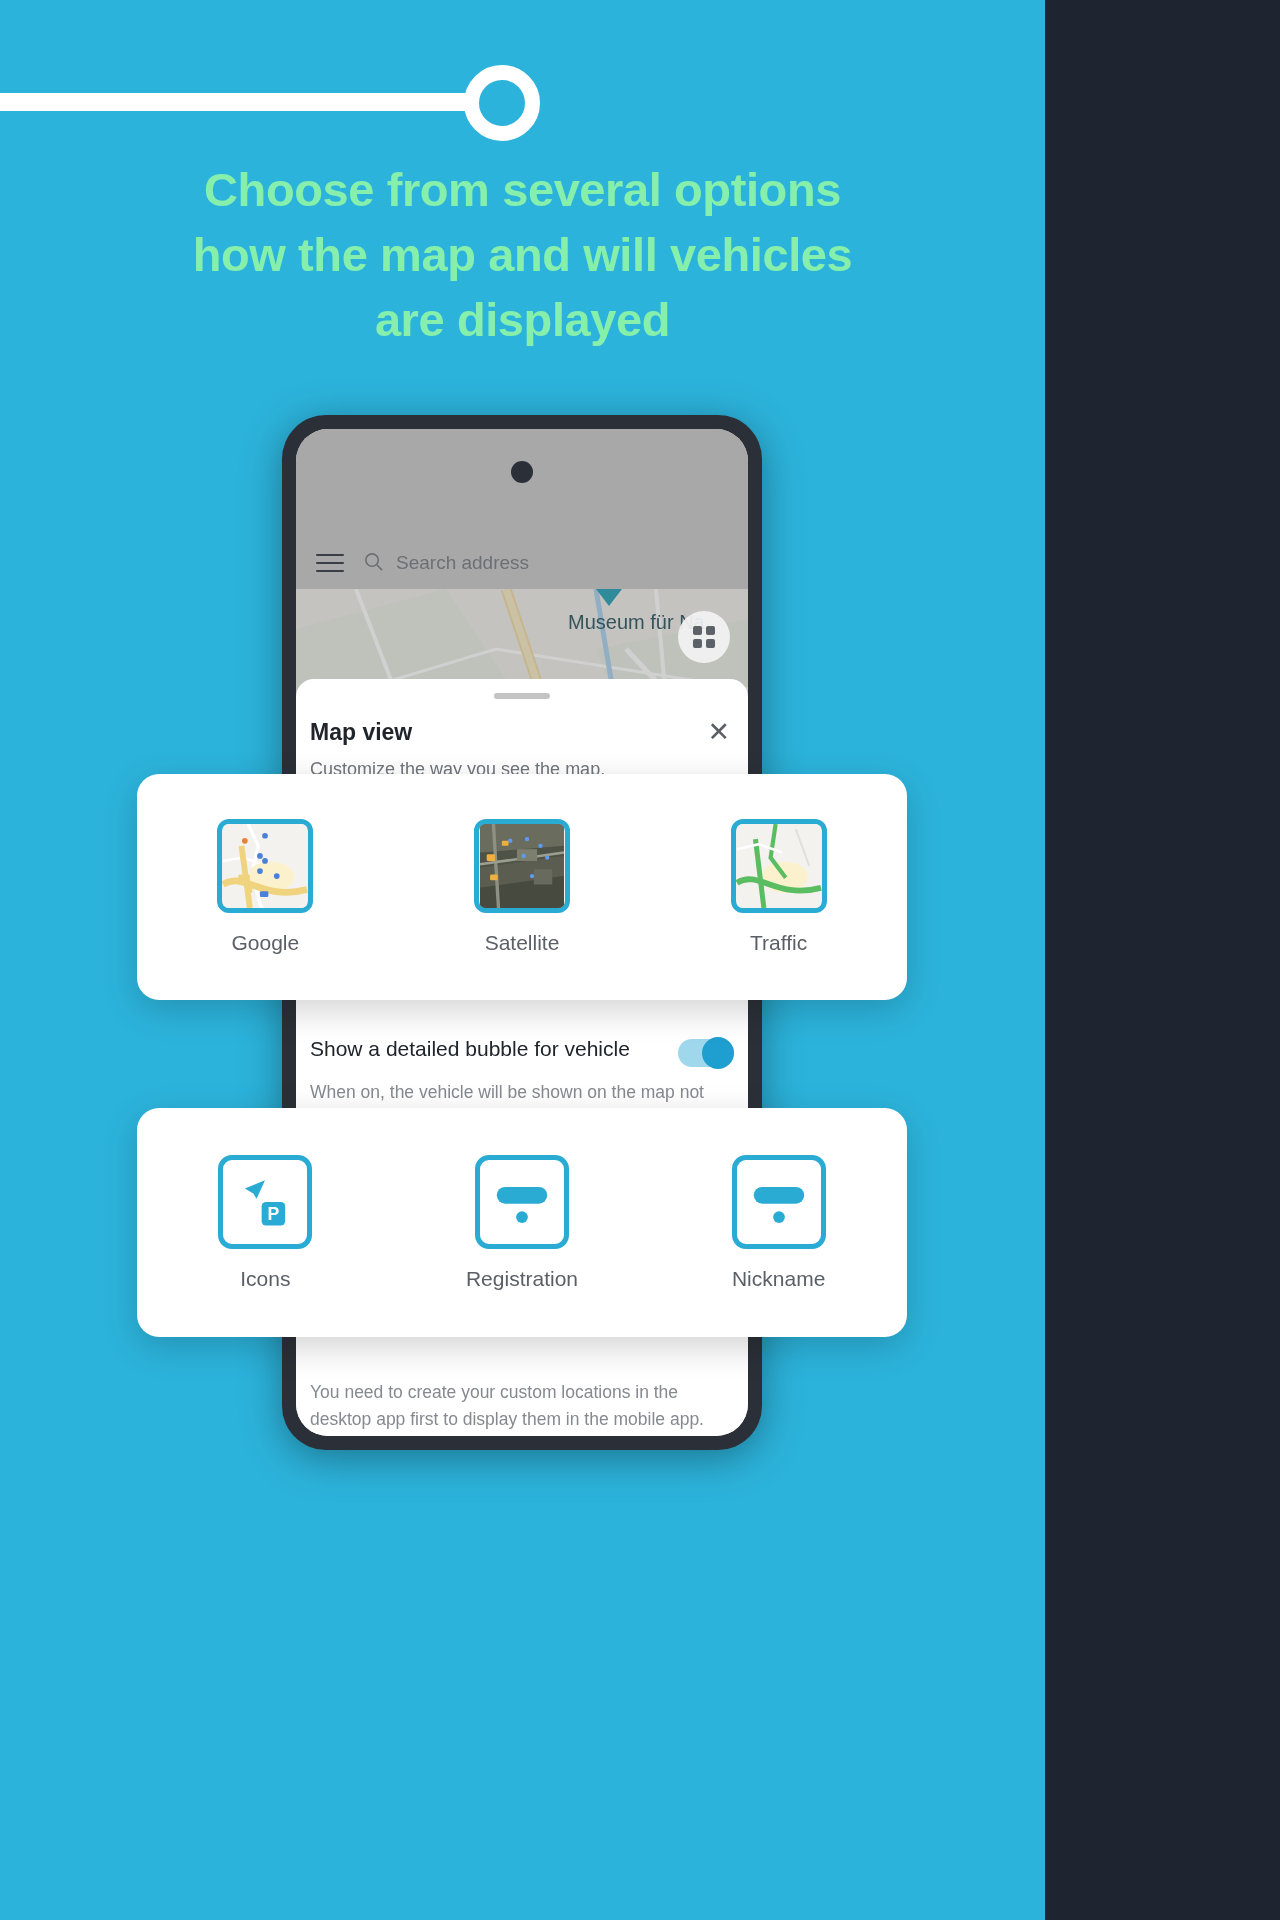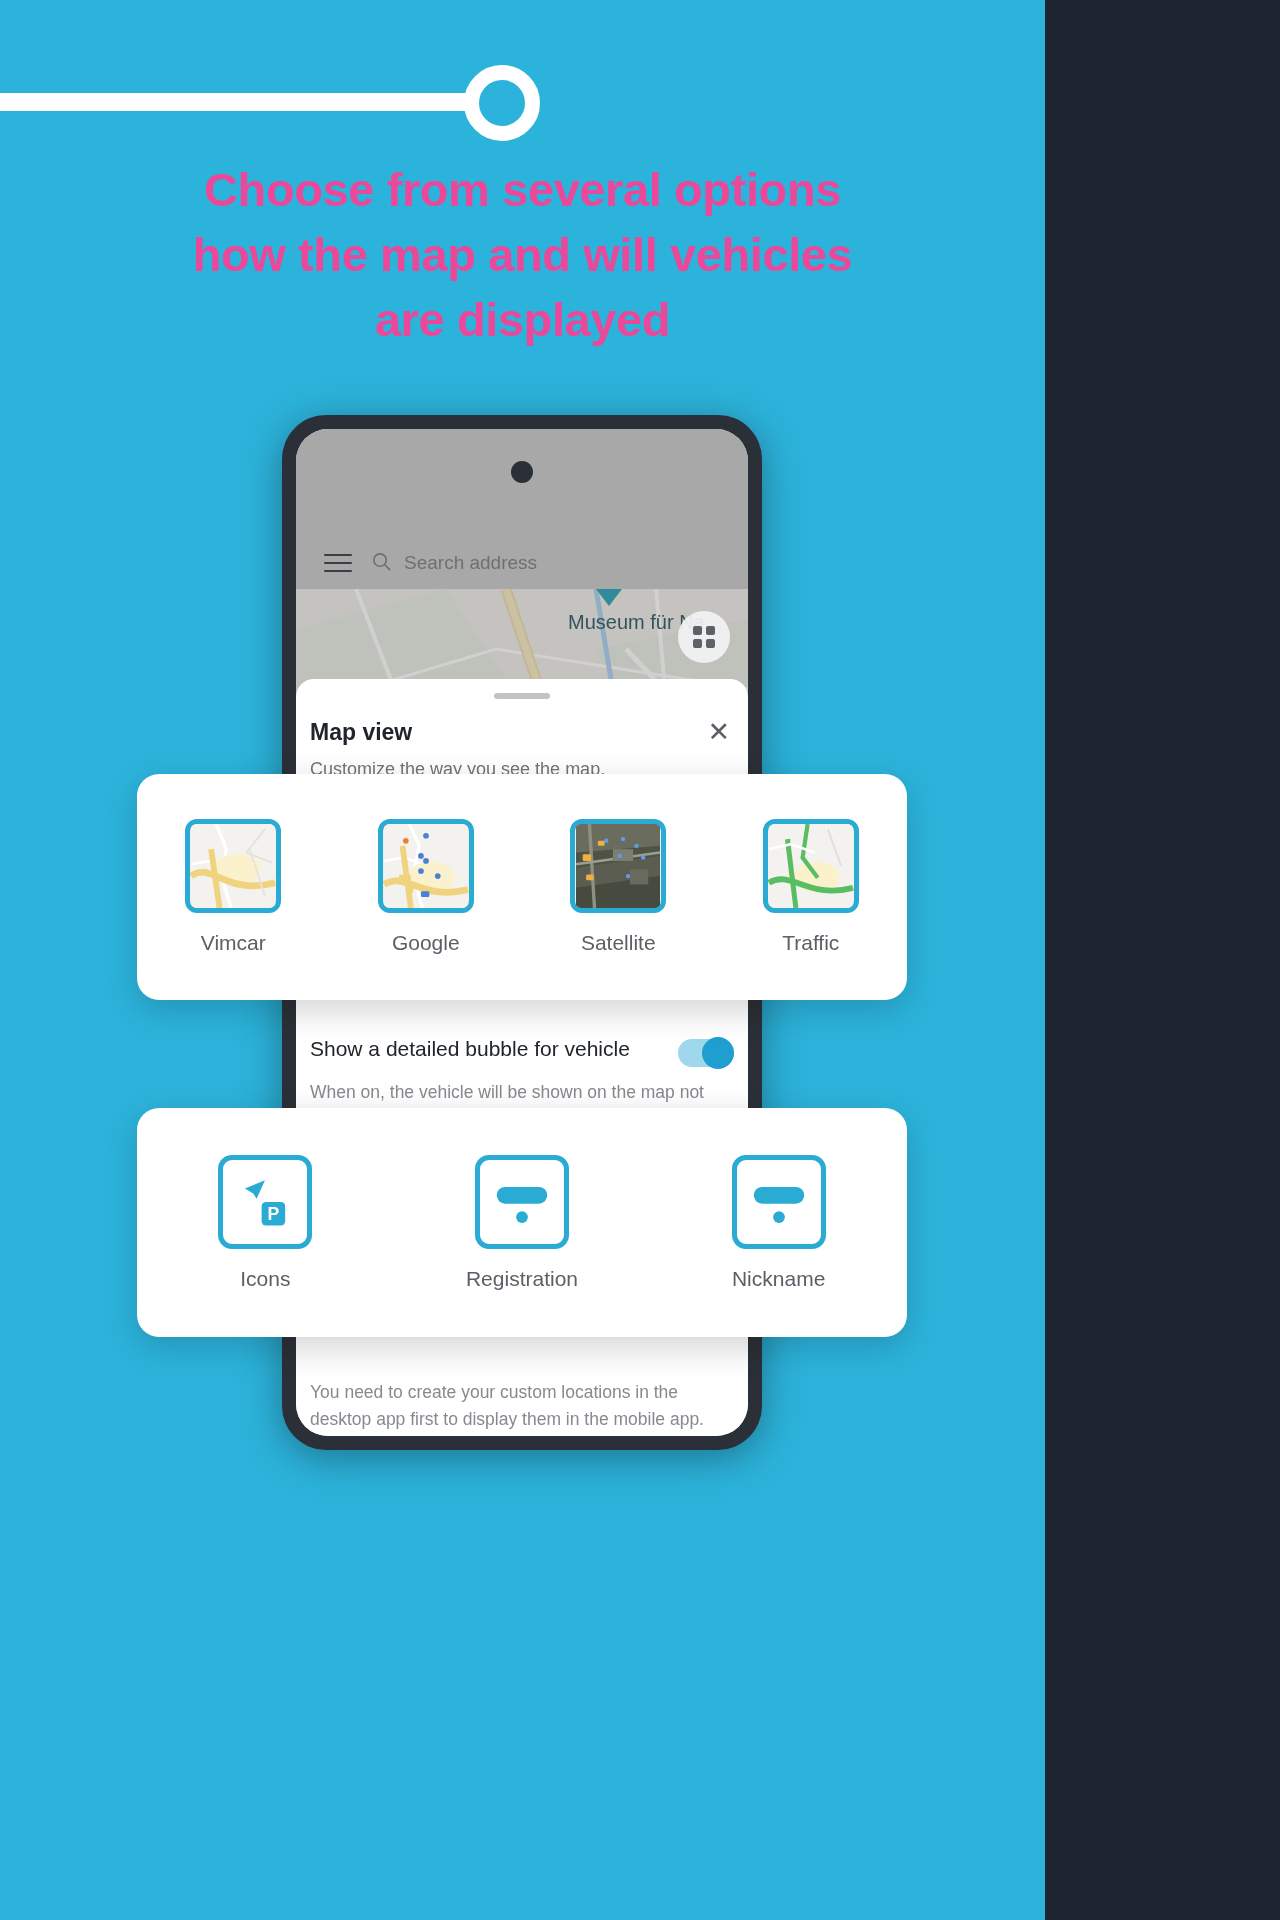--- a/index.html
+++ b/index.html
@@ -50,21 +50,21 @@
     background: #2cb3db;
   }
 
   
   #headline {
     position: absolute;
     left: 0; top: 158px;
     width: 1045px;
     z-index: 6;
     text-align: center;
-    color: #ec4899;
+    color: #86efac;
     font-size: 47px;
     font-weight: bold;
     line-height: 1.38;
     letter-spacing: -0.4px;
     padding: 0 80px;
   }
   #headline .hl-line { display: block; white-space: nowrap; }
 
   
   #phone {
@@ -97,21 +97,21 @@
     border-radius: 50%;
     background: #2b3038;
   }
   #search-row {
     position: absolute;
     left: 0; top: 108px;
     width: 100%; height: 52px;
     background: #a8a8a8;
     display: flex;
     align-items: center;
-    padding-left: 28px;
+    padding-left: 20px;
   }
   #hamburger { width: 28px; display: flex; flex-direction: column; gap: 6px; }
   #hamburger span { display:block; height: 2px; background: #3a3f46; border-radius: 1px; }
   #search-icon { margin-left: 18px; }
   #search-placeholder {
     margin-left: 11px;
     font-size: 19px;
     color: #6c7075;
   }
 
@@ -390,35 +390,20 @@
       </div>
 
       <div id="footnote">You need to create your custom locations in the desktop app first to display them in the mobile app.</div>
     </div>
 
   </div>
 </div>
 
 <div class="float-card" id="card-mapstyles">
 
-  <div class="opt">
-    <div class="thumb">
-      <svg viewBox="0 0 100 100">
-        <rect width="100" height="100" fill="#f4f2ee"></rect>
-        <path d="M30 0 L42 30 L36 62 L48 100" stroke="#ffffff" stroke-width="4" fill="none"></path>
-        <path d="M0 48 L22 44 L44 52" stroke="#ffffff" stroke-width="3" fill="none"></path>
-        <path d="M88 6 L66 34 L96 46" stroke="#e2e0dc" stroke-width="2" fill="none"></path>
-        <path d="M30 44 C44 32, 76 34, 82 48 C88 64, 62 78, 44 72 C30 66, 24 54, 30 44 Z" fill="#fbf2cd"></path>
-        <path d="M0 62 C24 44, 42 86, 100 70" stroke="#f0d37e" stroke-width="8" fill="none"></path>
-        <path d="M24 30 L34 100" stroke="#f0d37e" stroke-width="7" fill="none"></path>
-        <path d="M70 30 L88 86" stroke="#e5e3df" stroke-width="2" fill="none"></path>
-      </svg>
-    </div>
-    <div class="opt-label">Vimcar</div>
-  </div>
 
   <div class="opt">
     <div class="thumb">
       <svg viewBox="0 0 100 100">
         <rect width="100" height="100" fill="#f4f2ee"></rect>
         <path d="M30 0 L42 26 L34 60 L46 100" stroke="#ffffff" stroke-width="4" fill="none"></path>
         <path d="M0 44 L24 40 L52 50" stroke="#ffffff" stroke-width="3" fill="none"></path>
         <path d="M34 52 C50 40, 80 44, 84 60 C88 76, 60 86, 44 80 C32 74, 26 60, 34 52 Z" fill="#fbf2cd"></path>
         <path d="M0 72 C26 56, 46 92, 100 78" stroke="#f0d37e" stroke-width="8" fill="none"></path>
         <path d="M22 26 L32 100" stroke="#f0d37e" stroke-width="7" fill="none"></path>

